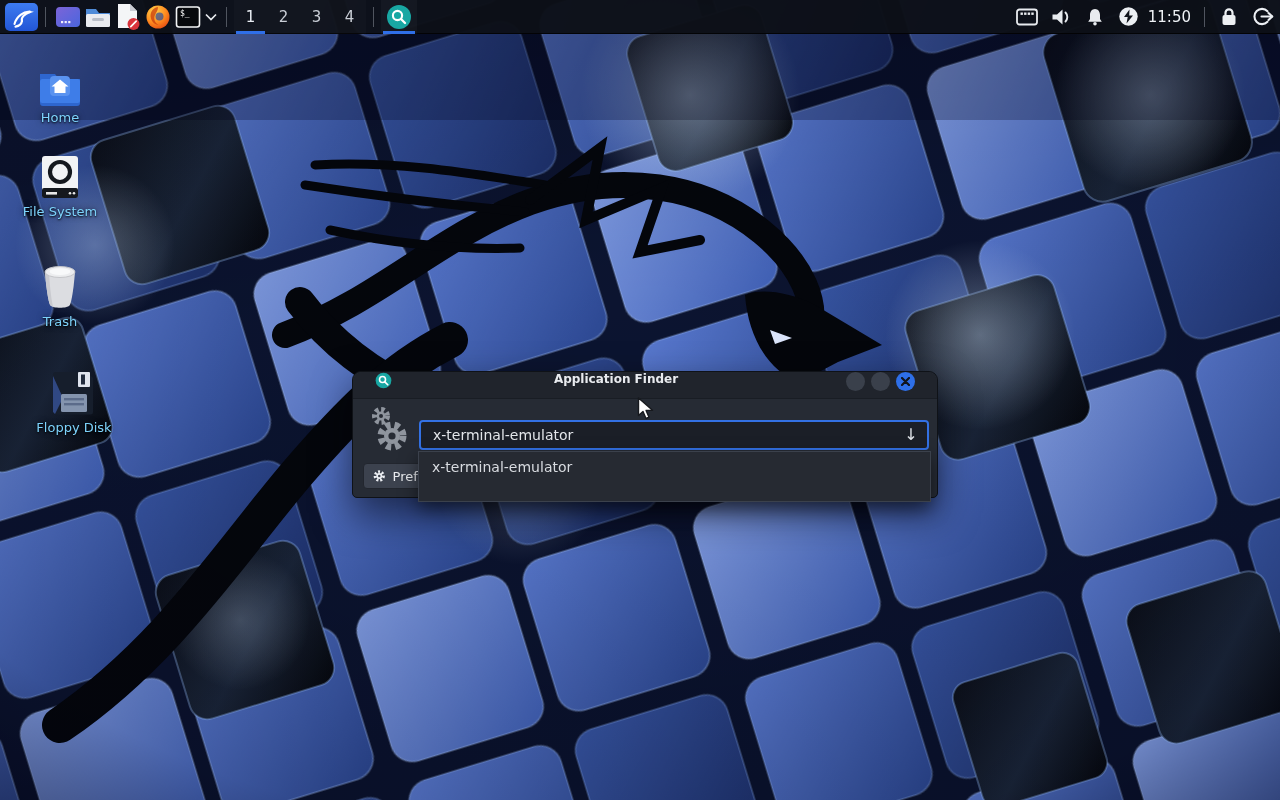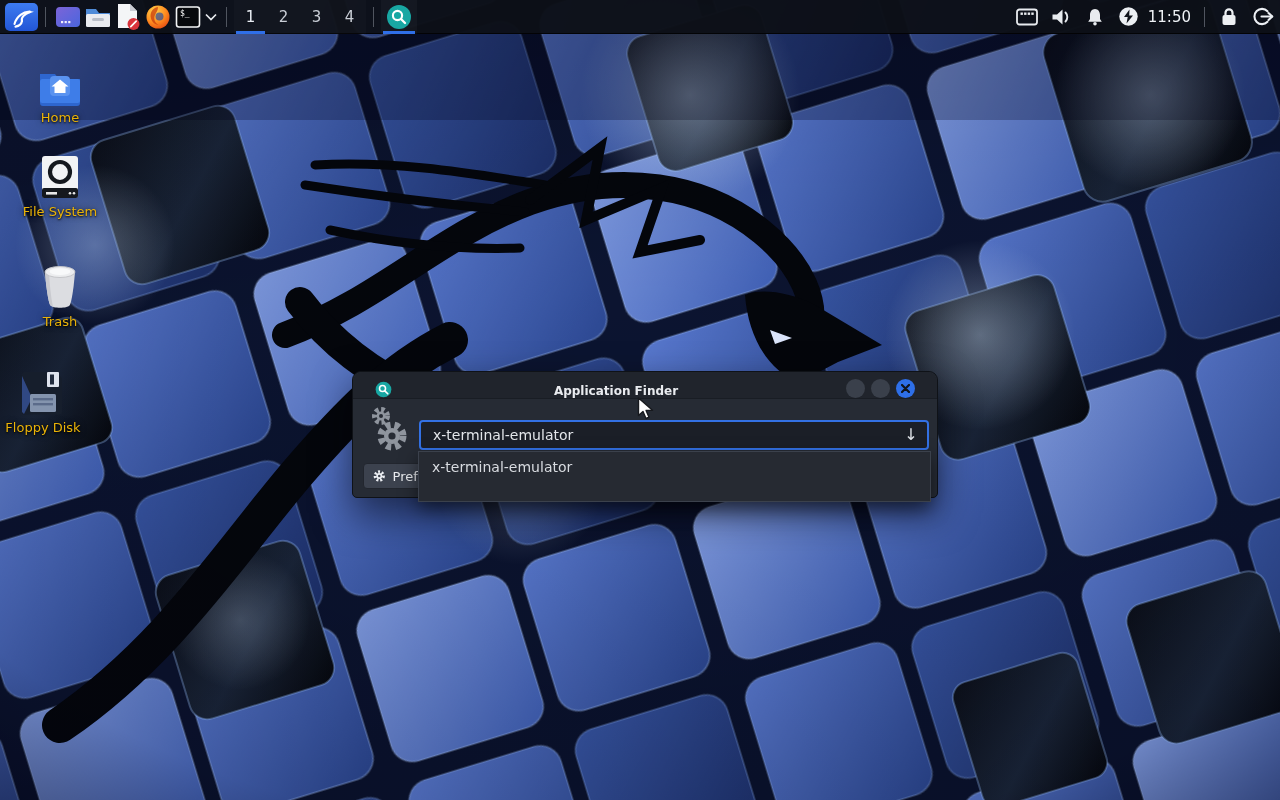--- a/index.html
+++ b/index.html
@@ -32,28 +32,28 @@
     position:relative; background:rgba(255,255,255,0.03); }
   .task-btn.active::after { content:""; position:absolute; left:2px; right:2px; bottom:0;
     height:3px; background:#2f6fe8; }
   .tray-ico { width:24px; height:34px; display:flex; align-items:center; justify-content:center;
     margin:0 5px; }
   .clock { color:#eef1f5; font-size:15px; margin:0 6px 0 2px; }
 
   
   .dicon { position:absolute; width:86px; text-align:center; z-index:5; }
   .dicon .img { height:48px; display:flex; align-items:flex-end; justify-content:center; }
-  .dicon .lbl { margin-top:4px; font-size:13px; color:#eab308;
+  .dicon .lbl { margin-top:4px; font-size:13px; color:#7dd3fc;
     text-shadow:0 1px 2px rgba(0,0,0,0.95),0 0 6px rgba(0,0,0,0.7); }
 
   
   .finder { position:absolute; left:352px; top:371px; width:586px; height:127px; z-index:60;
     background:#262b34; border:1px solid #0f1217; border-radius:9px 9px 5px 5px;
     box-shadow:0 16px 38px rgba(0,0,8,0.55); }
-  .titlebar { height:27px; display:flex; align-items:flex-end; padding:0 22px;
+  .titlebar { height:27px; display:flex; align-items:flex-start; padding:0 22px;
     background:#20242c; border-bottom:1px solid #191d24; border-radius:9px 9px 0 0; }
   .t-title { flex:1; text-align:center; color:#e9ebef; font-size:12px; font-weight:bold; }
   .wbtn { width:19px; height:19px; border-radius:50%; margin-left:6px; display:flex;
     align-items:center; justify-content:center; background:#3a404b; flex:0 0 auto; }
   .wbtn.close { background:#2e6fe8; }
   .gears { position:absolute; left:12px; top:33px; }
   .search-input { position:absolute; left:66px; top:48px; width:510px; height:30px;
     background:#1b1f27; border:2px solid #3371e4; border-radius:4px; color:#e3e6ea;
     font-size:14px; padding:0 30px 0 12px; font-family:inherit; outline:none; }
   .dd-arrow { position:absolute; left:546px; top:53px; width:24px; color:#dfe3e8;
@@ -332,21 +332,21 @@
         <circle cx="20" cy="18" r="10" stroke="#15181e" stroke-width="4.2" fill="none"></circle>
         <rect x="2" y="34" width="36" height="10" rx="2" fill="#15181e"></rect>
         <rect x="6" y="38" width="11" height="2.6" fill="#e8e8e8"></rect>
         <circle cx="30" cy="39.2" r="1.3" fill="#e8e8e8"></circle>
         <circle cx="34" cy="39.2" r="1.3" fill="#e8e8e8"></circle>
       </svg>
     </div>
     <div class="lbl">File System</div>
   </div>
 
-  <div class="dicon" style="left:0; top:368px;">
+  <div class="dicon" style="left:31px; top:368px;">
     <div class="img">
       <svg width="46" height="48" viewBox="0 0 46 48">
         <path d="M4 4 h32 l6 6 v34 a2.5 2.5 0 0 1 -2.5 2.5 h-35 a2.5 2.5 0 0 1 -2.5 -2.5 v-37.5 a2.5 2.5 0 0 1 2.5 -2.5 z" fill="#161e2c"></path>
         <path d="M4 46 L2 44 V8 L12 30 Z" fill="#3c5aa8" opacity="0.7"></path>
         <rect x="27" y="4" width="12" height="15" rx="1" fill="#dfe4ee"></rect>
         <rect x="30" y="6.5" width="4" height="10" fill="#222c3e"></rect>
         <rect x="10" y="26" width="26" height="18" rx="1.5" fill="#8494ae"></rect>
         <rect x="13" y="30" width="20" height="2.4" fill="#5b6b8a"></rect>
         <rect x="13" y="35" width="20" height="2.4" fill="#5b6b8a"></rect>
       </svg>

